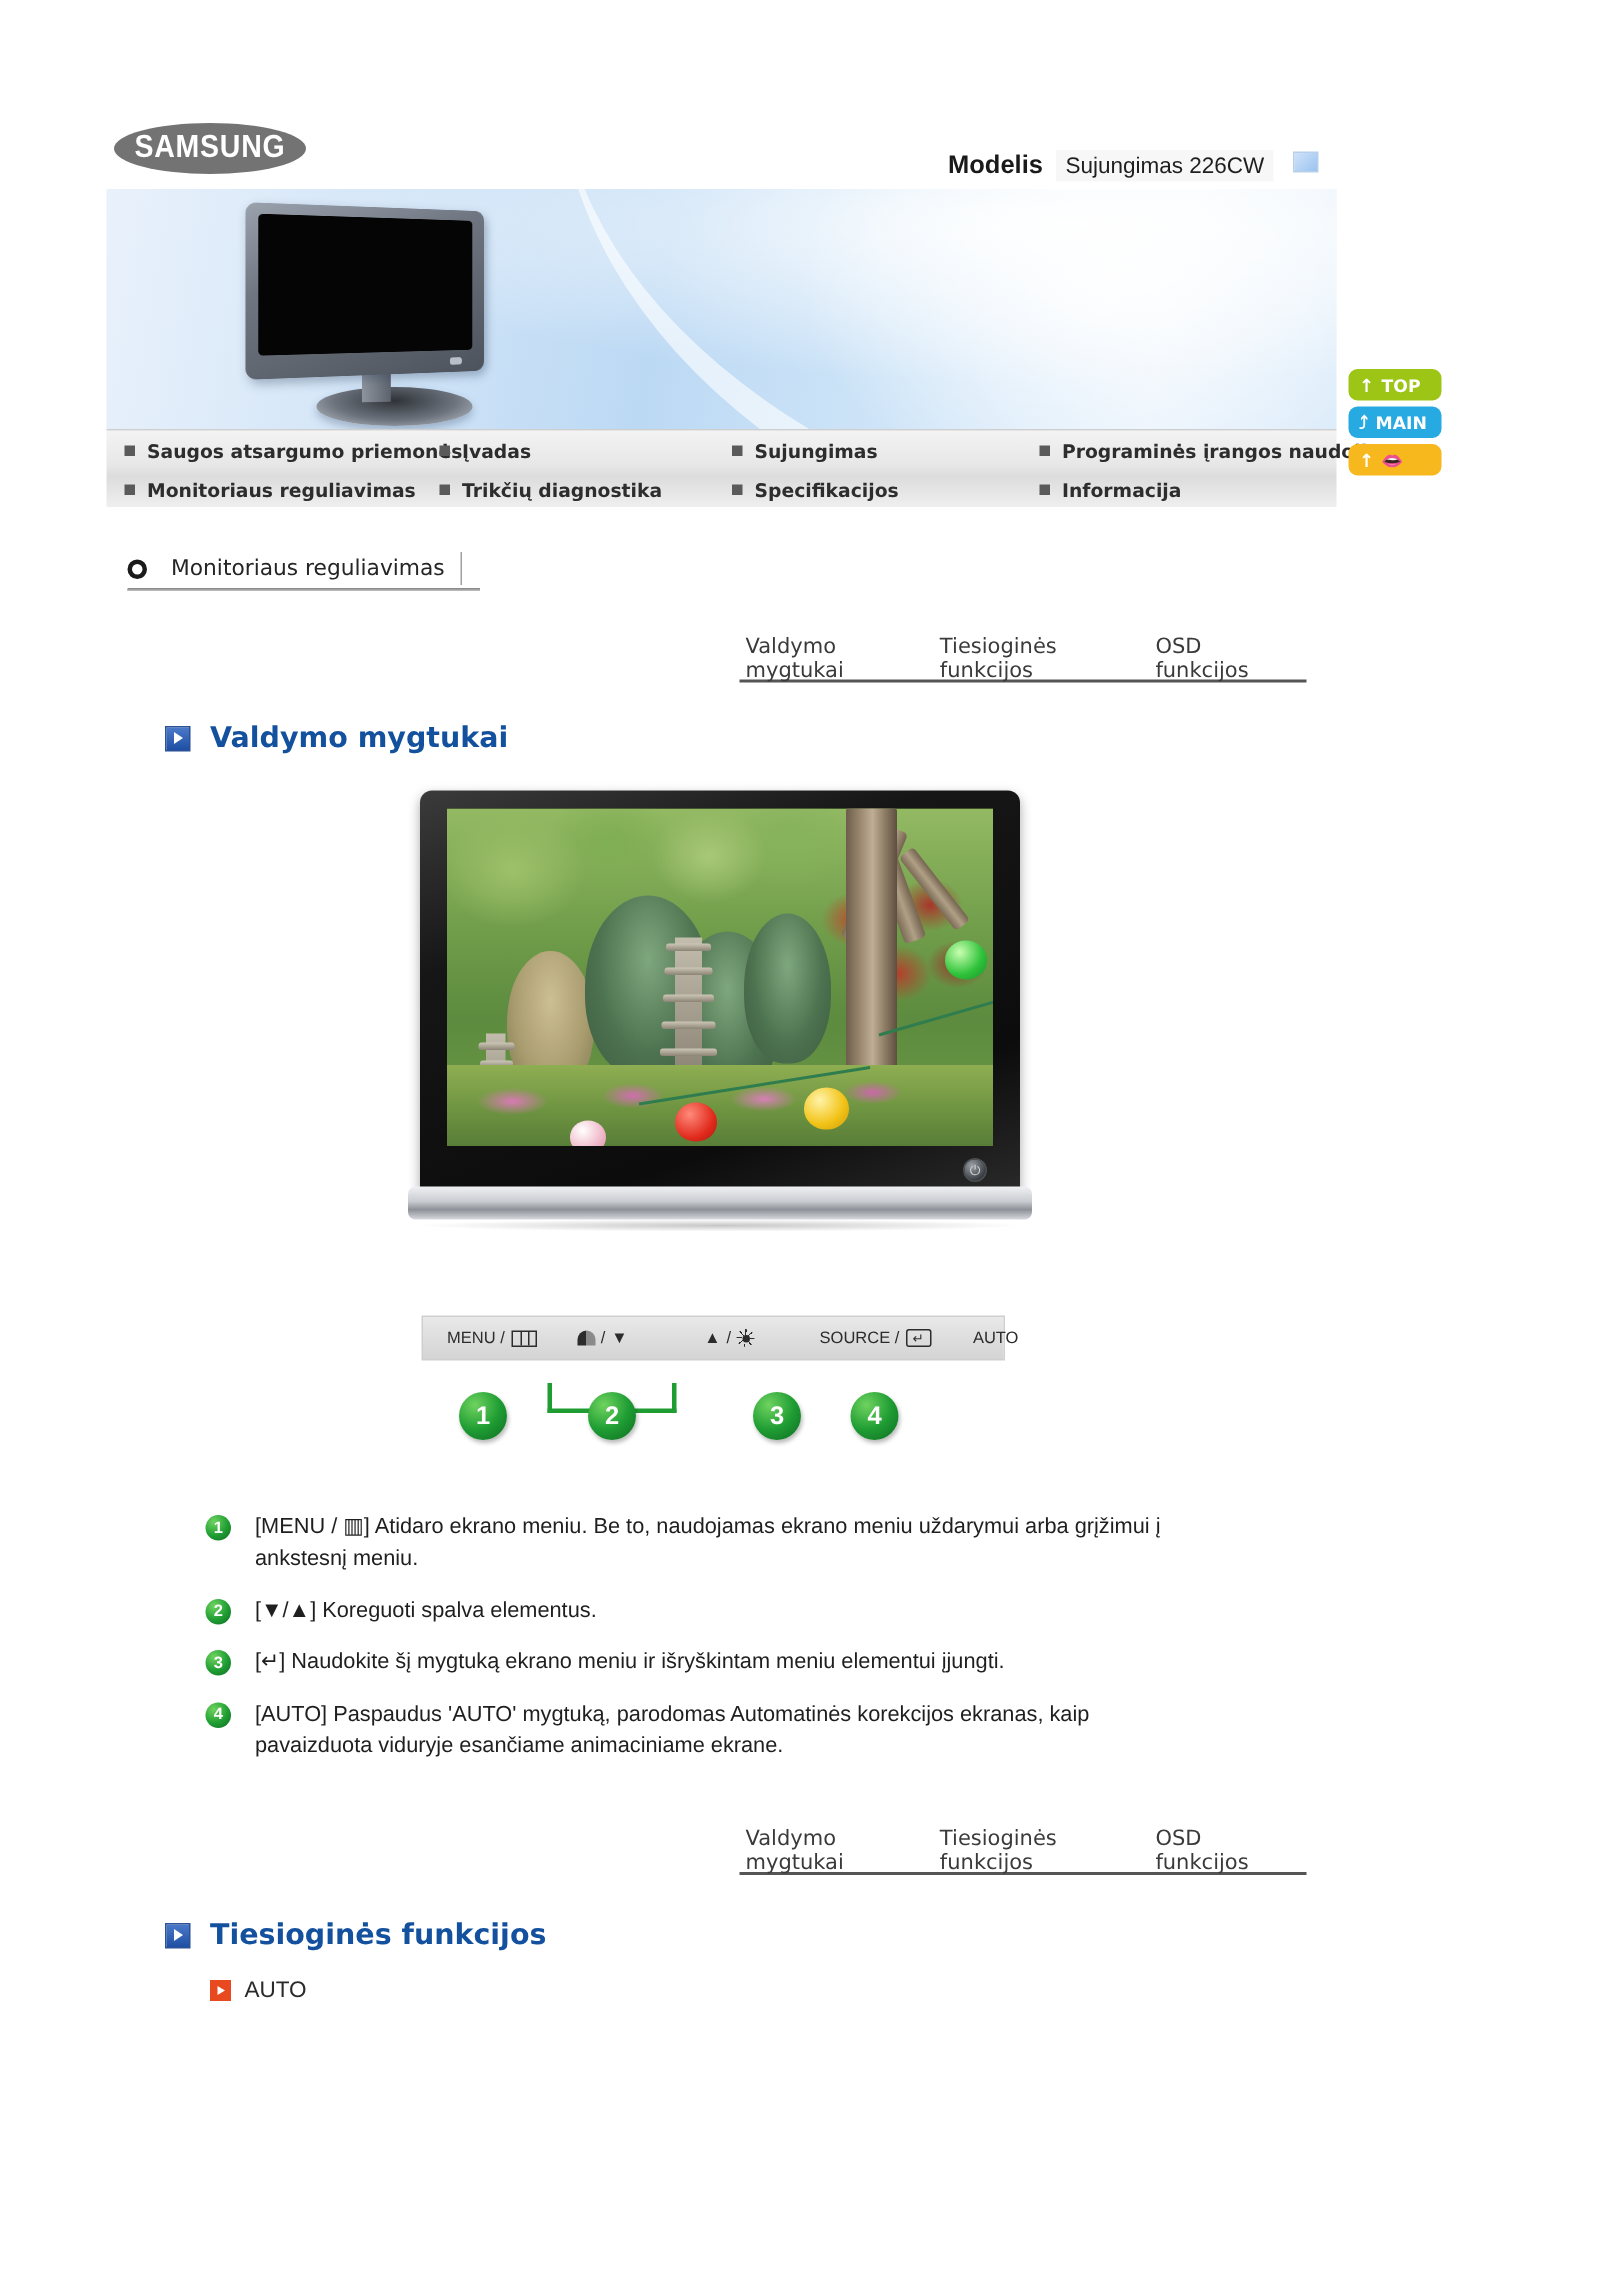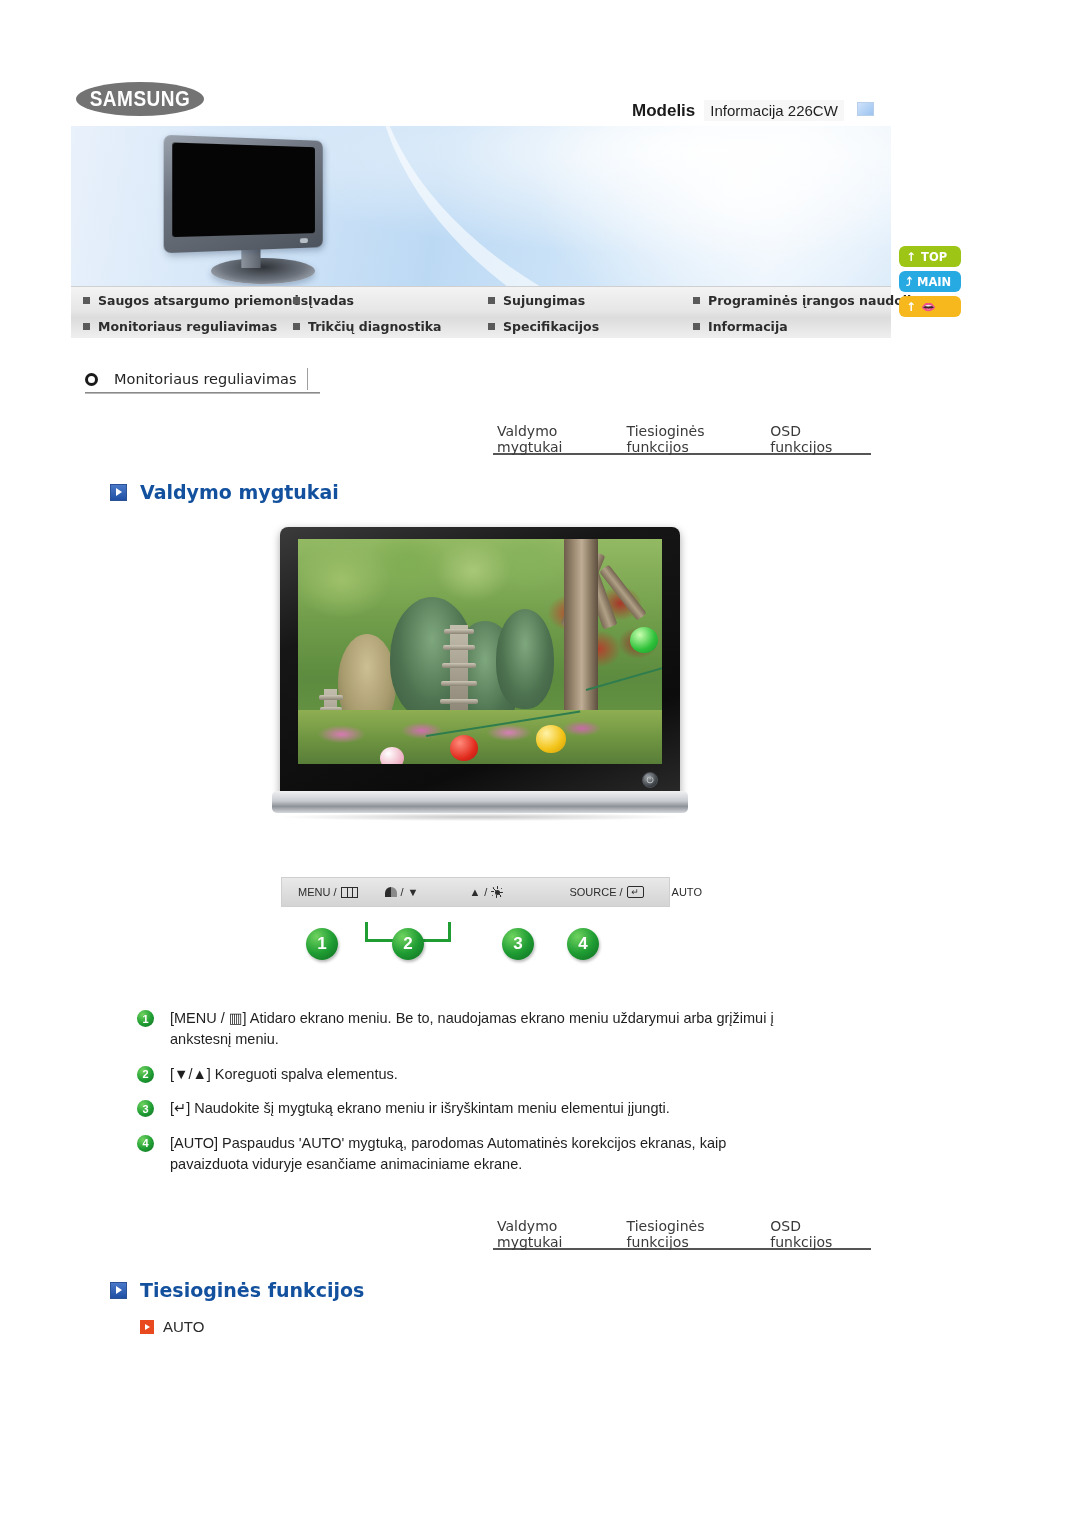--- a/index.html
+++ b/index.html
@@ -311,21 +311,21 @@
     position:absolute; left:281px; top:877px; width:389px; height:30px;
     background: linear-gradient(180deg,#e9e9e9 0%, #dedede 50%, #d4d4d4 100%);
     border: 1px solid #cfcfcf;
     display:flex; align-items:center;
   }
   .ctrl-item { font-size:11px; color:#2c2c2c; display:flex; align-items:center; gap:4px;
     font-family:"Liberation Sans", sans-serif; white-space:nowrap; }
   #ci1 { margin-left:16px; }
   #ci2 { margin-left:27px; }
   #ci3 { margin-left:51px; }
-  #ci4 { margin-left:66px; }
+  #ci4 { margin-left:43px; }
   #ci5 { margin-left:28px; }
   .gl-menu { display:inline-block; width:17px; height:11px; border:1.6px solid #2c2c2c;
     position:relative; }
   .gl-menu:before, .gl-menu:after { content:""; position:absolute; top:0; bottom:0;
     width:1.6px; background:#2c2c2c; }
   .gl-menu:before { left:5px; } .gl-menu:after { left:10px; }
   .gl-bright { display:inline-block; width:12px; height:10px;
     background: conic-gradient(from 180deg at 50% 100%, #2c2c2c 0 50%, #8a8a8a 50% 100%);
     border-radius: 12px 12px 0 0; }
   .gl-sun { display:inline-block; width:12px; height:12px; position:relative; }
@@ -373,21 +373,21 @@
 <body>
 
 <div class="page">
 
   <div class="samsung-logo">
     <span>SAMSUNG</span>
   </div>
 
   <div class="model-line">
     <span class="model-label">Modelis</span>
-    <span class="model-value">Informacija 226CW</span>
+    <span class="model-value">Sujungimas 226CW</span>
     <span class="model-chip"></span>
   </div>
 
   <div class="banner">
     <div class="banner-glow"></div>
     <div class="banner-swoosh3"></div>
     <div class="banner-swoosh1"></div>
     <div class="banner-swoosh2"></div>
 
     <div class="mon-art">

